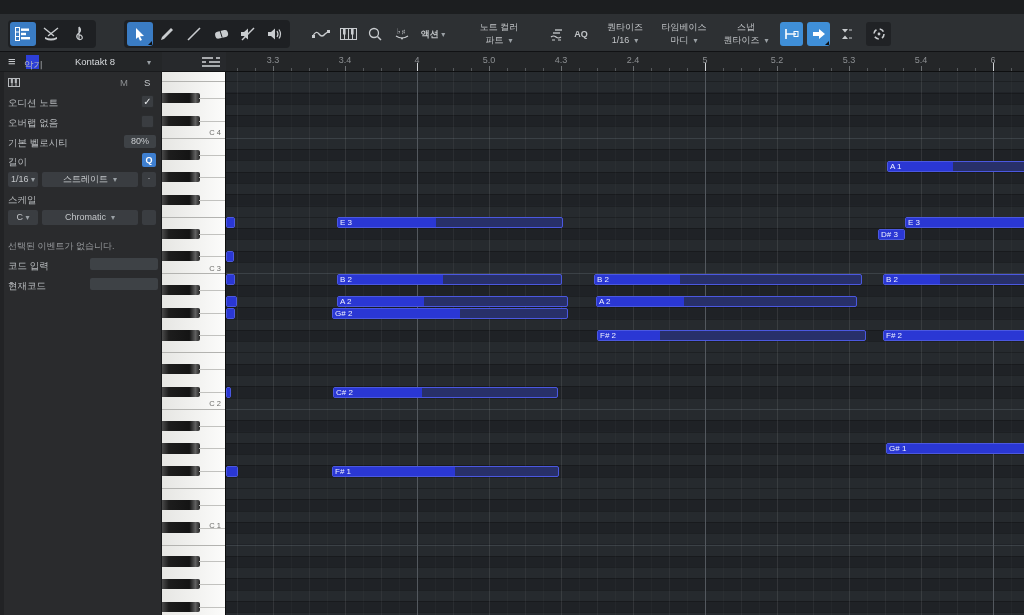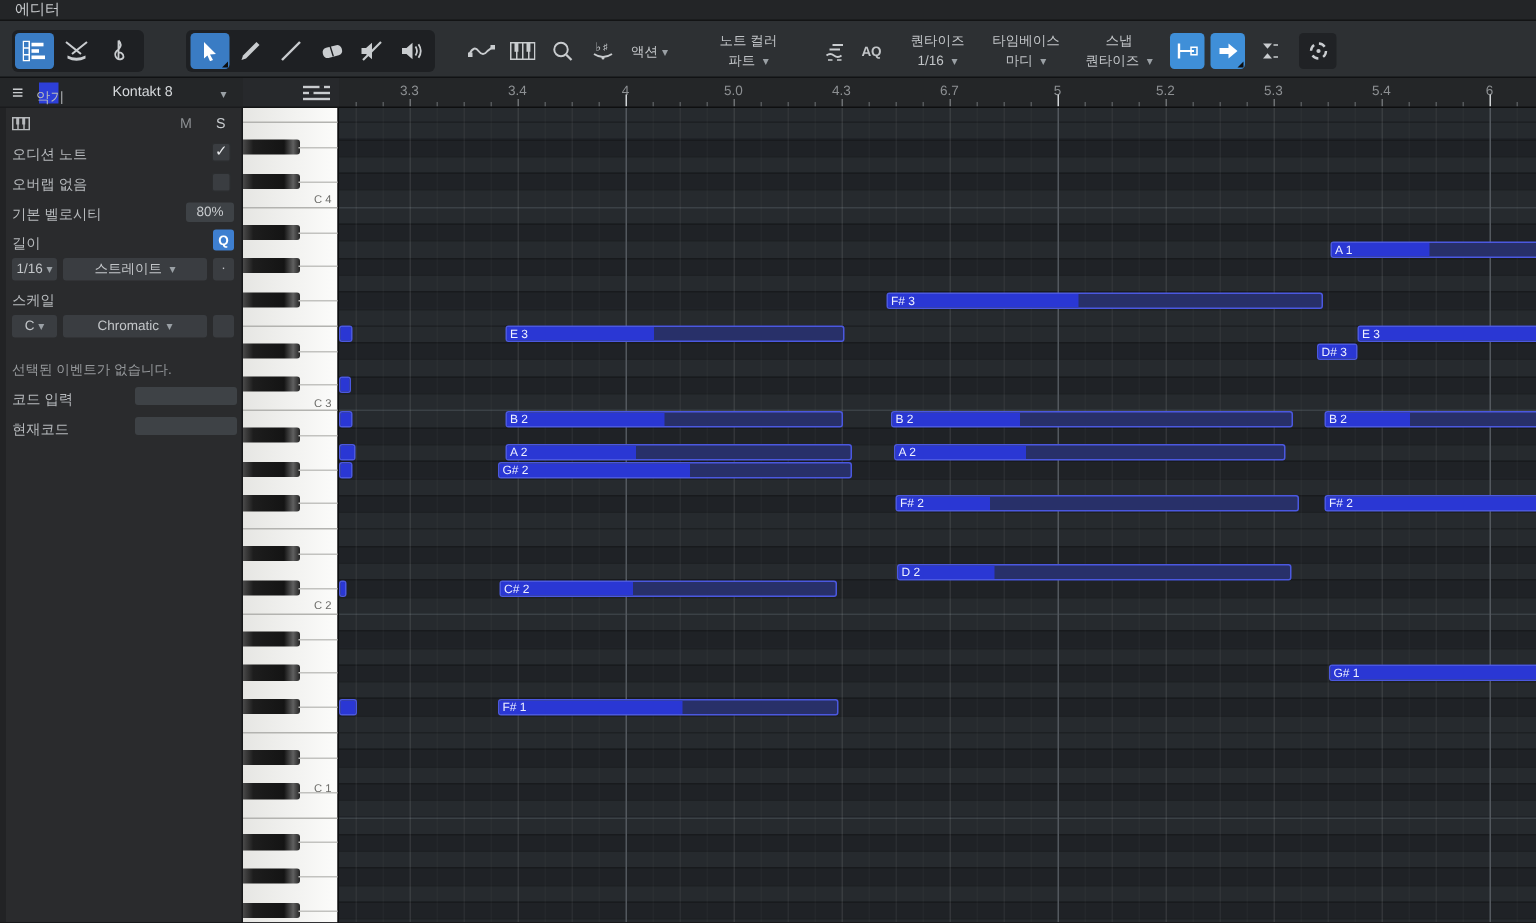--- a/index.html
+++ b/index.html
@@ -59,23 +59,20 @@
 
   .note{position:absolute;height:11px;background:#283069;border:1px solid #4b58e0;border-radius:2px;overflow:hidden;}
   .note .bright{position:absolute;left:0;top:0;bottom:0;background:#2a37d4;}
   .note .nlabel{position:absolute;left:2px;top:0;color:#eef0ff;font-size:8px;line-height:9px;white-space:nowrap;}
 </style>
 </head>
 <body>
 
 <div id="stage">
 
-  <div id="titlebar" class="abs">
-    <span>에디터</span>
-  </div>
 
   <div id="toolbar" class="abs">
     <div class="tgroup" style="left:8px;width:88px;"></div>
     <div class="tbtn sel" style="left:10px;">
       <svg width="16" height="14" viewBox="0 0 16 14">
           <rect x="0.5" y="0.5" width="4" height="13" fill="none" stroke="#fff"></rect>
           <line x1="0.5" y1="5" x2="4.5" y2="5" stroke="#fff"></line>
           <line x1="0.5" y1="9.5" x2="4.5" y2="9.5" stroke="#fff"></line>
           <rect x="6" y="1.5" width="8" height="2.4" fill="#fff"></rect>
           <rect x="6" y="5.8" width="5" height="2.4" fill="#fff"></rect>
@@ -154,21 +151,21 @@
         </svg>
     </div>
     <div class="tbtn" style="left:389px;">
       <svg width="16" height="14" viewBox="0 0 16 14">
           <text x="3" y="7" font-size="8" fill="#c9cccf" font-family="sans-serif">♭</text>
           <text x="8" y="6.5" font-size="6" fill="#c9cccf" font-family="sans-serif">♯</text>
           <path d="M2 9 Q8 13 14 9" stroke="#c9cccf" stroke-width="1.2" fill="none"></path>
           <circle cx="8" cy="11.6" r="1" fill="#c9cccf"></circle>
         </svg>
     </div>
-    <div class="txtbtn" style="left:416px;width:34px;">
+    <div class="txtbtn" style="left:416px;width:34px;font-weight:bold;">
       <span>액션</span> <span class="caret">▾</span>
     </div>
 
     <div class="ddblock" style="left:455px;width:88px;">
       <div class="l1">노트 컬러</div>
       <div class="l2"><span>파트</span>&nbsp;&nbsp;<span class="caret">▾</span></div>
     </div>
 
     <div class="tbtn" style="left:546px;width:22px;">
       <svg width="14" height="13" viewBox="0 0 14 13">
@@ -283,21 +280,21 @@
         <rect x="11" y="0.8" width="3" height="2.4" fill="#27292c"></rect>
         <rect x="4" y="4.8" width="3" height="2.4" fill="#27292c"></rect>
       </svg>
   </div>
   <div id="ruler" class="abs">
       <span class="rlabel" style="left: 47px;">3.3</span>
       <span class="rlabel" style="left: 119px;">3.4</span>
       <span class="rlabel" style="left: 191px;">4</span>
       <span class="rlabel" style="left: 263px;">5.0</span>
       <span class="rlabel" style="left: 335px;">4.3</span>
-      <span class="rlabel" style="left: 407px;">6.7</span>
+      <span class="rlabel" style="left: 407px;">2.4</span>
       <span class="rlabel" style="left: 479px;">5</span>
       <span class="rlabel" style="left: 551px;">5.2</span>
       <span class="rlabel" style="left: 623px;">5.3</span>
       <span class="rlabel" style="left: 695px;">5.4</span>
       <span class="rlabel" style="left: 767px;">6</span>
       <span class="rtick" style="height: 3px; background: rgb(85, 88, 91); left: 11px;"></span>
       <span class="rtick" style="height: 3px; background: rgb(85, 88, 91); left: 29px;"></span>
       <span class="rtick" style="height: 5px; left: 47px;"></span>
       <span class="rtick" style="height: 3px; background: rgb(85, 88, 91); left: 65px;"></span>
       <span class="rtick" style="height: 3px; background: rgb(85, 88, 91); left: 83px;"></span>
@@ -528,40 +525,32 @@
         <span class="nlabel">G# 2</span>
       </div>
       <div class="note" style="left: 107px; top: 314.8px; width: 225px;">
         <div class="bright" style="width: 88px;"></div>
         <span class="nlabel">C# 2</span>
       </div>
       <div class="note" style="left: 106px; top: 393.9px; width: 227px;">
         <div class="bright" style="width: 122px;"></div>
         <span class="nlabel">F# 1</span>
       </div>
-      <div class="note" style="left: 365px; top: 122.7px; width: 291px;">
-        <div class="bright" style="width: 127px;"></div>
-        <span class="nlabel">F# 3</span>
-      </div>
       <div class="note" style="left: 368px; top: 201.8px; width: 268px;">
         <div class="bright" style="width: 85px;"></div>
         <span class="nlabel">B 2</span>
       </div>
       <div class="note" style="left: 370px; top: 224.4px; width: 261px;">
         <div class="bright" style="width: 87px;"></div>
         <span class="nlabel">A 2</span>
       </div>
       <div class="note" style="left: 371px; top: 258.3px; width: 269px;">
         <div class="bright" style="width: 62px;"></div>
         <span class="nlabel">F# 2</span>
       </div>
-      <div class="note" style="left: 372px; top: 303.5px; width: 263px;">
-        <div class="bright" style="width: 64px;"></div>
-        <span class="nlabel">D 2</span>
-      </div>
       <div class="note" style="left: 661px; top: 88.8px; width: 200px;">
         <div class="bright" style="width: 65px;"></div>
         <span class="nlabel">A 1</span>
       </div>
       <div class="note" style="left: 679px; top: 145.3px; width: 160px;">
         <div class="bright" style="width: 158px;"></div>
         <span class="nlabel">E 3</span>
       </div>
       <div class="note" style="left: 652px; top: 156.6px; width: 27px;">
         <div class="bright" style="width: 25px;"></div>

